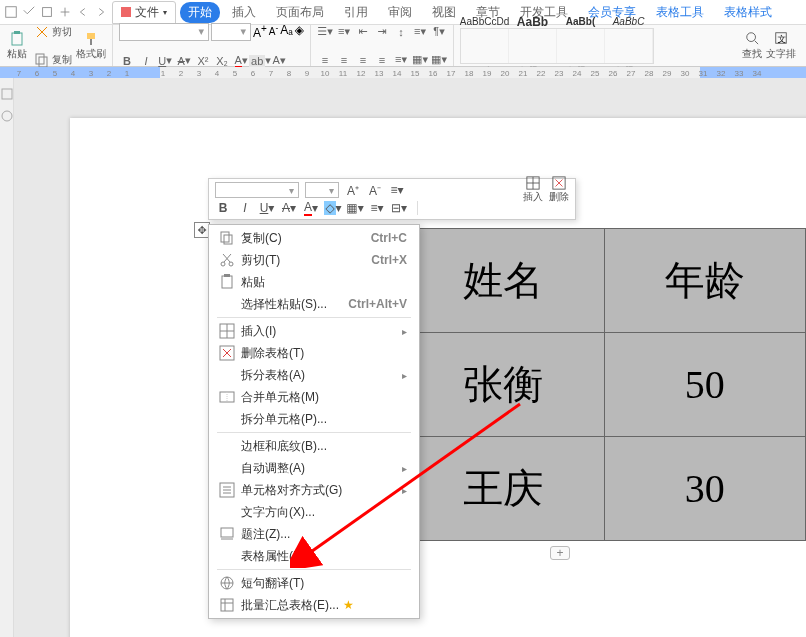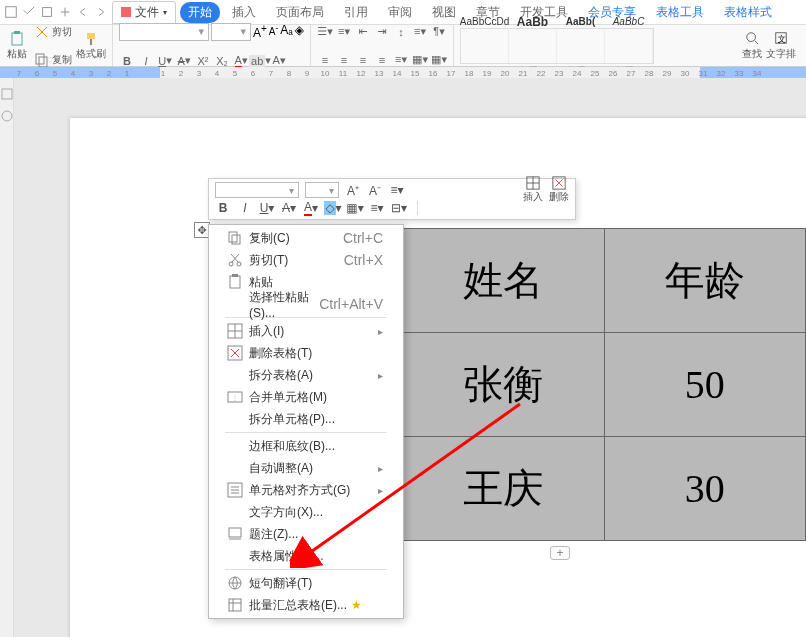--- a/index.html
+++ b/index.html
@@ -209,26 +209,26 @@
   }
   .mini-toolbar .rbtn {
     display: flex; flex-direction: column; align-items: center;
     font-size: 10px; color: #555; cursor: pointer;
   }
   
   .context-menu {
     position: absolute;
     left: 208px;
     top: 224px;
-    width: 196px;
+    width: 212px;
     background: #fff;
     border: 1px solid #bbb;
     box-shadow: 2px 2px 8px rgba(0,0,0,.2);
     z-index: 60;
-    padding: 2px 12px;
+    padding: 2px 4px;
   }
   .cm-item {
     display: flex;
     align-items: center;
     height: 22px;
     padding: 0 8px 0 28px;
     position: relative;
     color: #333;
     font-size: 12px;
     cursor: pointer;
@@ -237,21 +237,22 @@
     position: absolute;
     left: 6px;
     top: 3px;
     width: 16px; height: 16px;
     color: #666;
     display: flex; align-items: center; justify-content: center;
   }
   .cm-item .shortcut {
     margin-left: auto;
     color: #888;
-    font-size: 14px;
+    font-size: 12px;
+    font-weight: bold;
   }
   .cm-item .arrow {
     margin-left: auto;
     color: #888;
     font-size: 10px;
   }
   .cm-sep {
     height: 1px;
     background: #e0e0e0;
     margin: 2px 4px;

